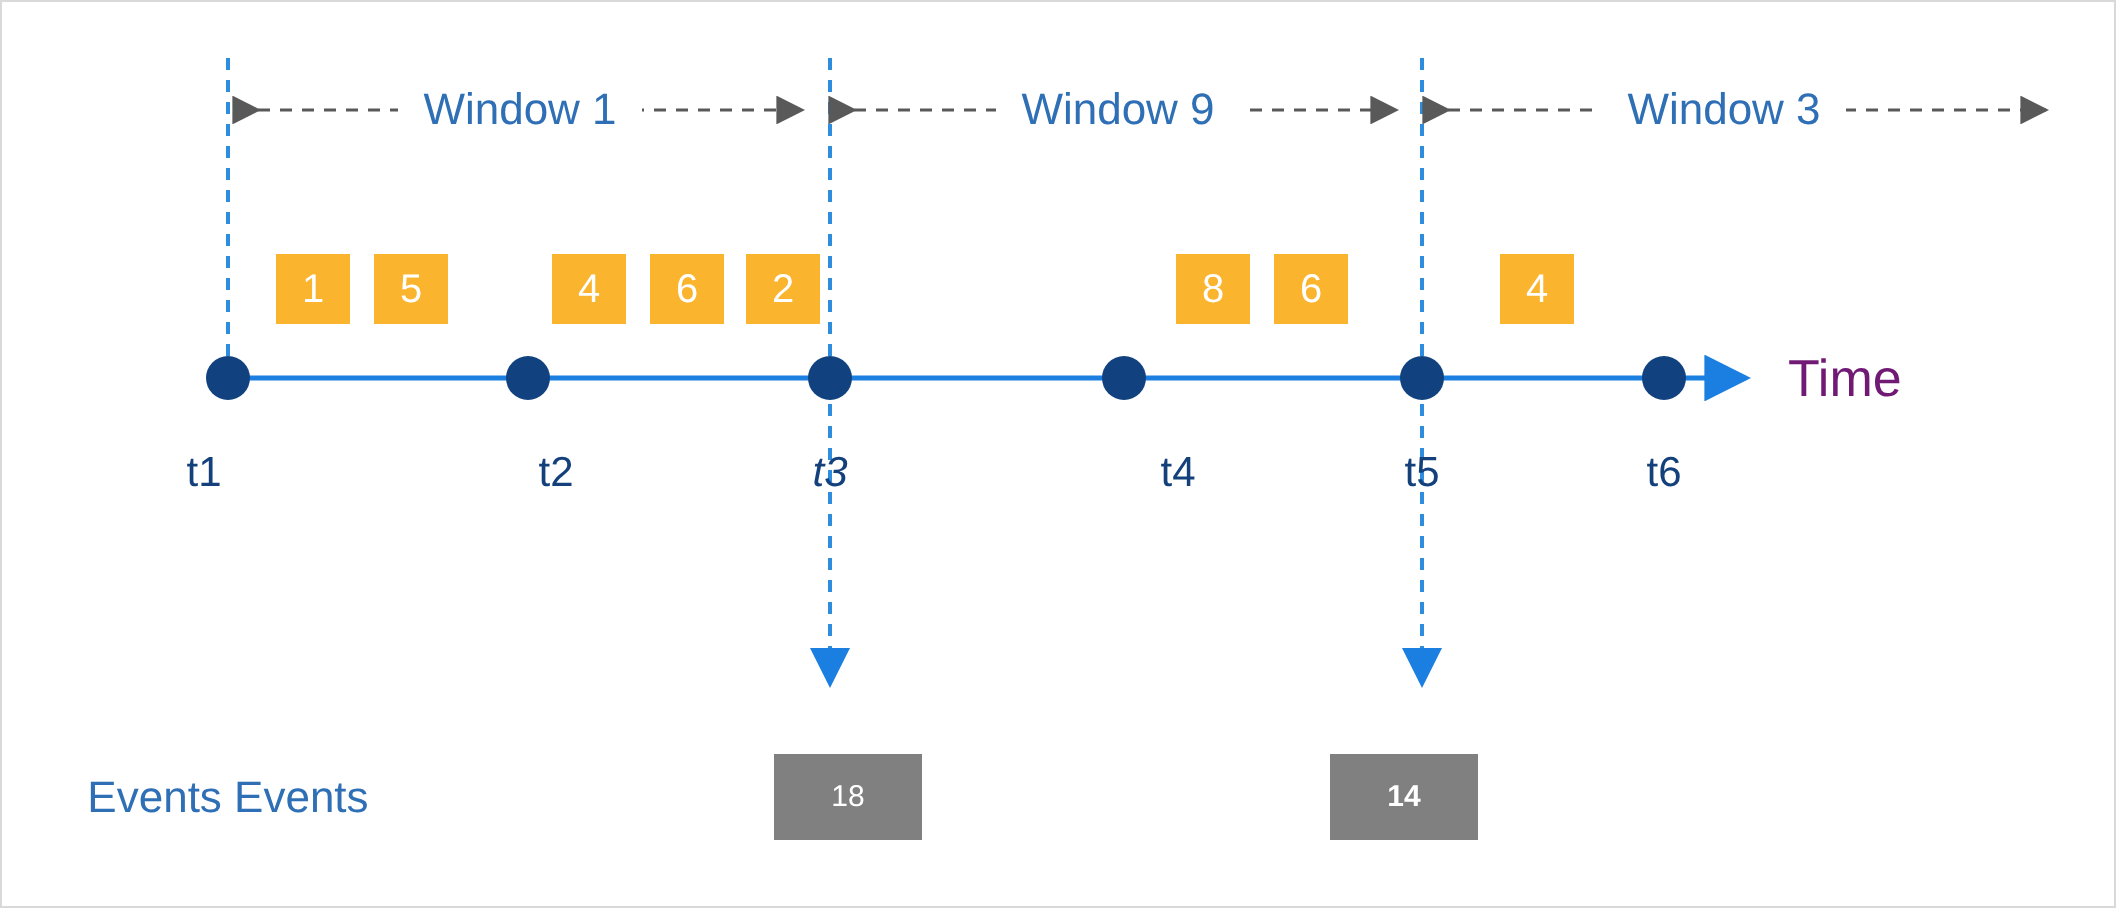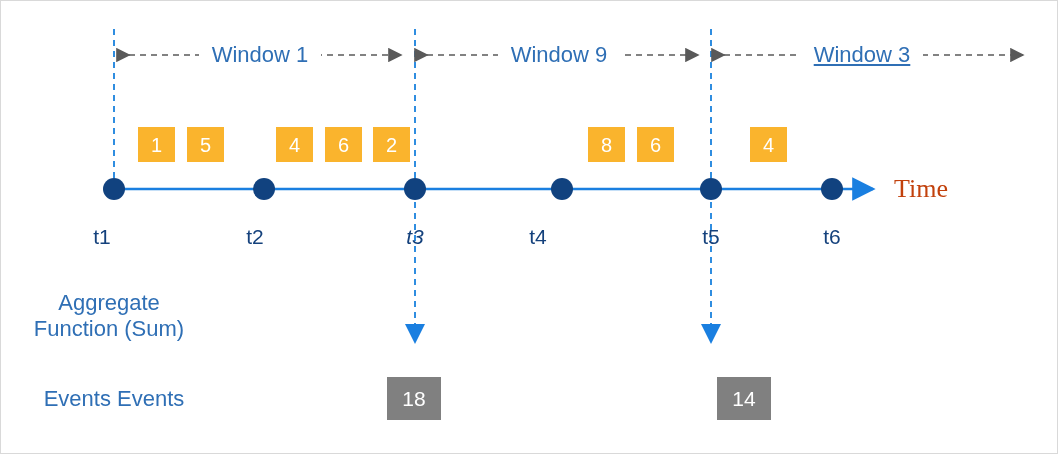--- a/index.html
+++ b/index.html
@@ -30,41 +30,41 @@
   .t-label{
     position:absolute;
     color:#14417c;
     font-size:21px;
     font-family:"Liberation Sans", sans-serif;
     text-align:center;
     white-space:nowrap;
   }
   .time-label{
     position:absolute;
-    color:#c2410c;
+    color:#701a75;
     font-size:26px;
-    font-family:Liberation Serif, serif;
+    font-family:Liberation Sans, sans-serif;
     white-space:nowrap;
   }
   .ev-box{
     position:absolute;
     width:37px;height:35px;
     background:#fab42d;
     color:#ffffff;
     font-size:20px;
     font-family:"Liberation Sans", sans-serif;
     display:flex;align-items:center;justify-content:center;
     line-height:1;
   }
   .out-box{
     position:absolute;
-    width:54px;height:43px;
+    width:74px;height:43px;
     background:#808080;
     color:#ffffff;
-    font-size:21px;
+    font-size:15px;
     font-family:"Liberation Sans", sans-serif;
     display:flex;align-items:center;justify-content:center;
     line-height:1;
   }
   .side-label{
     position:absolute;
     color:#2f6fb5;
     font-size:22px;
     font-family:"Liberation Sans", sans-serif;
     line-height:26px;
@@ -117,40 +117,38 @@
       <circle cx="263" cy="188" r="11" fill="#11427f"></circle>
       <circle cx="414" cy="188" r="11" fill="#11427f"></circle>
       <circle cx="561" cy="188" r="11" fill="#11427f"></circle>
       <circle cx="710" cy="188" r="11" fill="#11427f"></circle>
       <circle cx="831" cy="188" r="11" fill="#11427f"></circle>
     </g>
   </svg>
 
   <div class="win-label" style="left:198px;top:43px;width:122px;">Window 1</div>
   <div class="win-label" style="left:497px;top:43px;width:122px;">Window 9</div>
-  <div class="win-label" style="left:800px;top:43px;width:122px;text-decoration:underline;">Window 3</div>
+  <div class="win-label" style="left:800px;top:43px;width:122px;">Window 3</div>
 
   <div class="ev-box" style="left:137px;top:126px;">1</div>
   <div class="ev-box" style="left:186px;top:126px;">5</div>
   <div class="ev-box" style="left:275px;top:126px;">4</div>
   <div class="ev-box" style="left:324px;top:126px;">6</div>
   <div class="ev-box" style="left:372px;top:126px;">2</div>
   <div class="ev-box" style="left:587px;top:126px;">8</div>
   <div class="ev-box" style="left:636px;top:126px;">6</div>
   <div class="ev-box" style="left:749px;top:126px;">4</div>
 
   <div class="t-label" style="left:71px;top:224px;width:60px;">t1</div>
-  <div class="t-label" style="left:224px;top:224px;width:60px;">t2</div>
+  <div class="t-label" style="left:247px;top:224px;width:60px;">t2</div>
   <div class="t-label" style="left:384px;top:224px;width:60px;font-style:italic;">t3</div>
-  <div class="t-label" style="left:507px;top:224px;width:60px;">t4</div>
+  <div class="t-label" style="left:558px;top:224px;width:60px;">t4</div>
   <div class="t-label" style="left:680px;top:224px;width:60px;">t5</div>
   <div class="t-label" style="left:801px;top:224px;width:60px;">t6</div>
 
   <div class="time-label" style="left:893px;top:173px;">Time</div>
 
-  <div class="side-label" style="left:18px;top:289px;width:180px;">Aggregate
-Function (Sum)</div>
   <div class="side-label" style="left:18px;top:385px;width:190px;">Events Events</div>
 
   <div class="out-box" style="left:386px;top:376px;">18</div>
-  <div class="out-box" style="left:716px;top:376px;">14</div>
+  <div class="out-box" style="left:664px;top:376px;font-weight:bold;">14</div>
 
 </div>
 
 </body></html>

